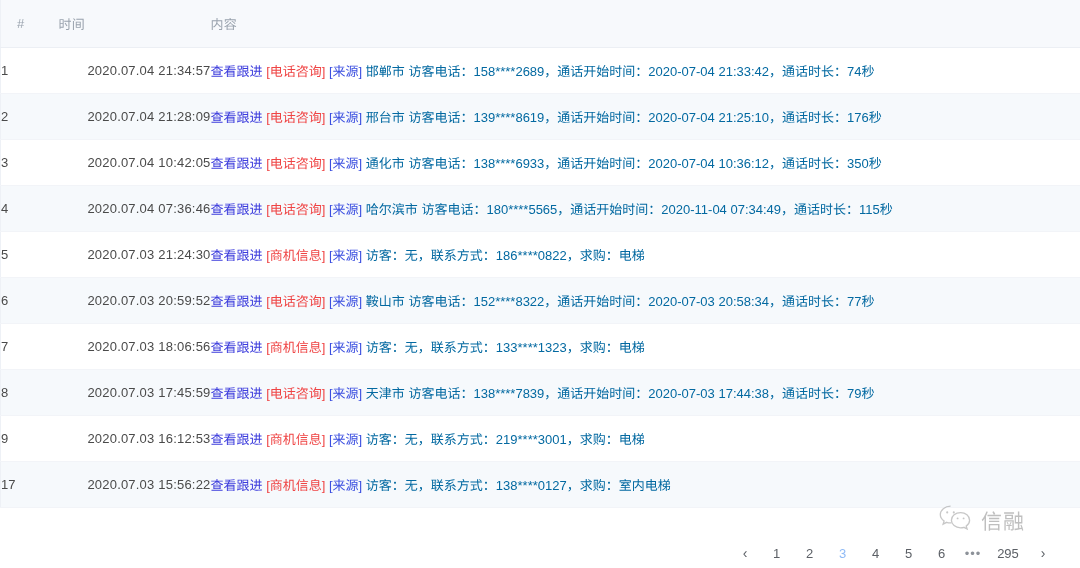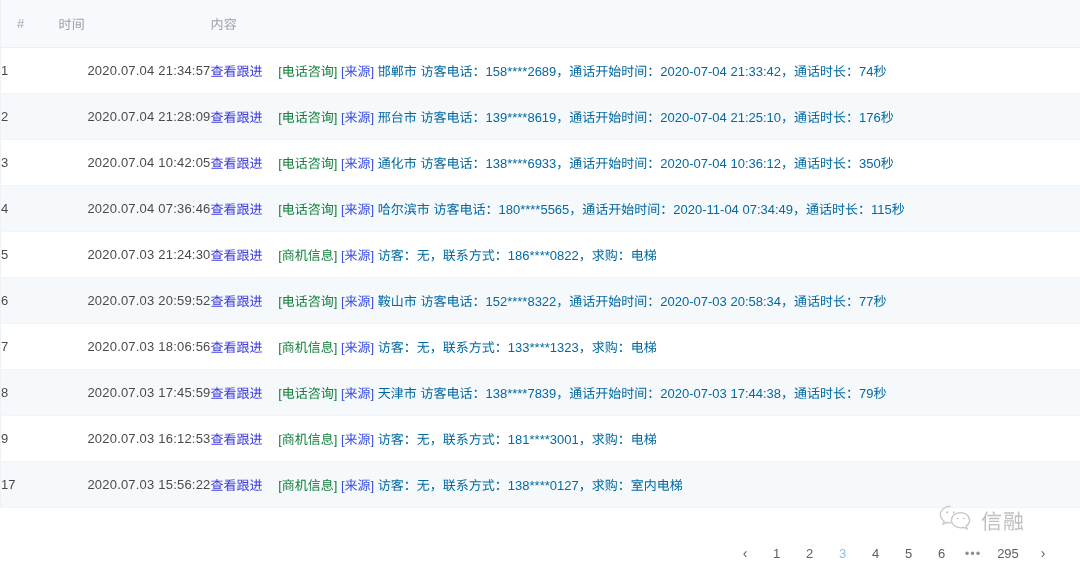--- a/index.html
+++ b/index.html
@@ -73,22 +73,21 @@
   td.cell-idx  { padding-left: 16px; color: #5a5a5a; }
   td.cell-time { padding-left: 0; color: #5a5a5a; letter-spacing: .2px; text-align: right; }
   td.cell-body { padding-left: 0; }
 
   
   .link-follow {
     color: #3b3bdc;
     cursor: pointer;
   }
   .tag-plain {
-    color: #15803d;
-    margin-left: 12px;
+    color: #ef4444;
   }
   .tag-source {
     color: #3b4fe0;
     cursor: pointer;
     text-align: right;
   }
   .body-text {
     color: #0369a1;
   }
   .sp { white-space: pre; }
@@ -213,21 +212,21 @@
 
       <tr class="stripe">
         <td class="cell-idx">8</td>
         <td class="cell-time">2020.07.03 17:45:59</td>
         <td class="cell-body"><span class="link-follow">查看跟进</span><span class="sp"> </span><span class="tag-plain">[电话咨询]</span><span class="sp"> </span><span class="tag-source">[来源]</span><span class="sp"> </span><span class="body-text">天津市 访客电话：138****7839，通话开始时间：2020-07-03 17:44:38，通话时长：79秒</span></td>
       </tr>
 
       <tr class="plain">
         <td class="cell-idx">9</td>
         <td class="cell-time">2020.07.03 16:12:53</td>
-        <td class="cell-body"><span class="link-follow">查看跟进</span><span class="sp"> </span><span class="tag-plain">[商机信息]</span><span class="sp"> </span><span class="tag-source">[来源]</span><span class="sp"> </span><span class="body-text">访客：无，联系方式：181****3001，求购：电梯</span></td>
+        <td class="cell-body"><span class="link-follow">查看跟进</span><span class="sp"> </span><span class="tag-plain">[商机信息]</span><span class="sp"> </span><span class="tag-source">[来源]</span><span class="sp"> </span><span class="body-text">访客：无，联系方式：219****3001，求购：电梯</span></td>
       </tr>
 
       <tr class="stripe">
         <td class="cell-idx">17</td>
         <td class="cell-time">2020.07.03 15:56:22</td>
         <td class="cell-body"><span class="link-follow">查看跟进</span><span class="sp"> </span><span class="tag-plain">[商机信息]</span><span class="sp"> </span><span class="tag-source">[来源]</span><span class="sp"> </span><span class="body-text">访客：无，联系方式：138****0127，求购：室内电梯</span></td>
       </tr>
 
     </tbody>
   </table>

